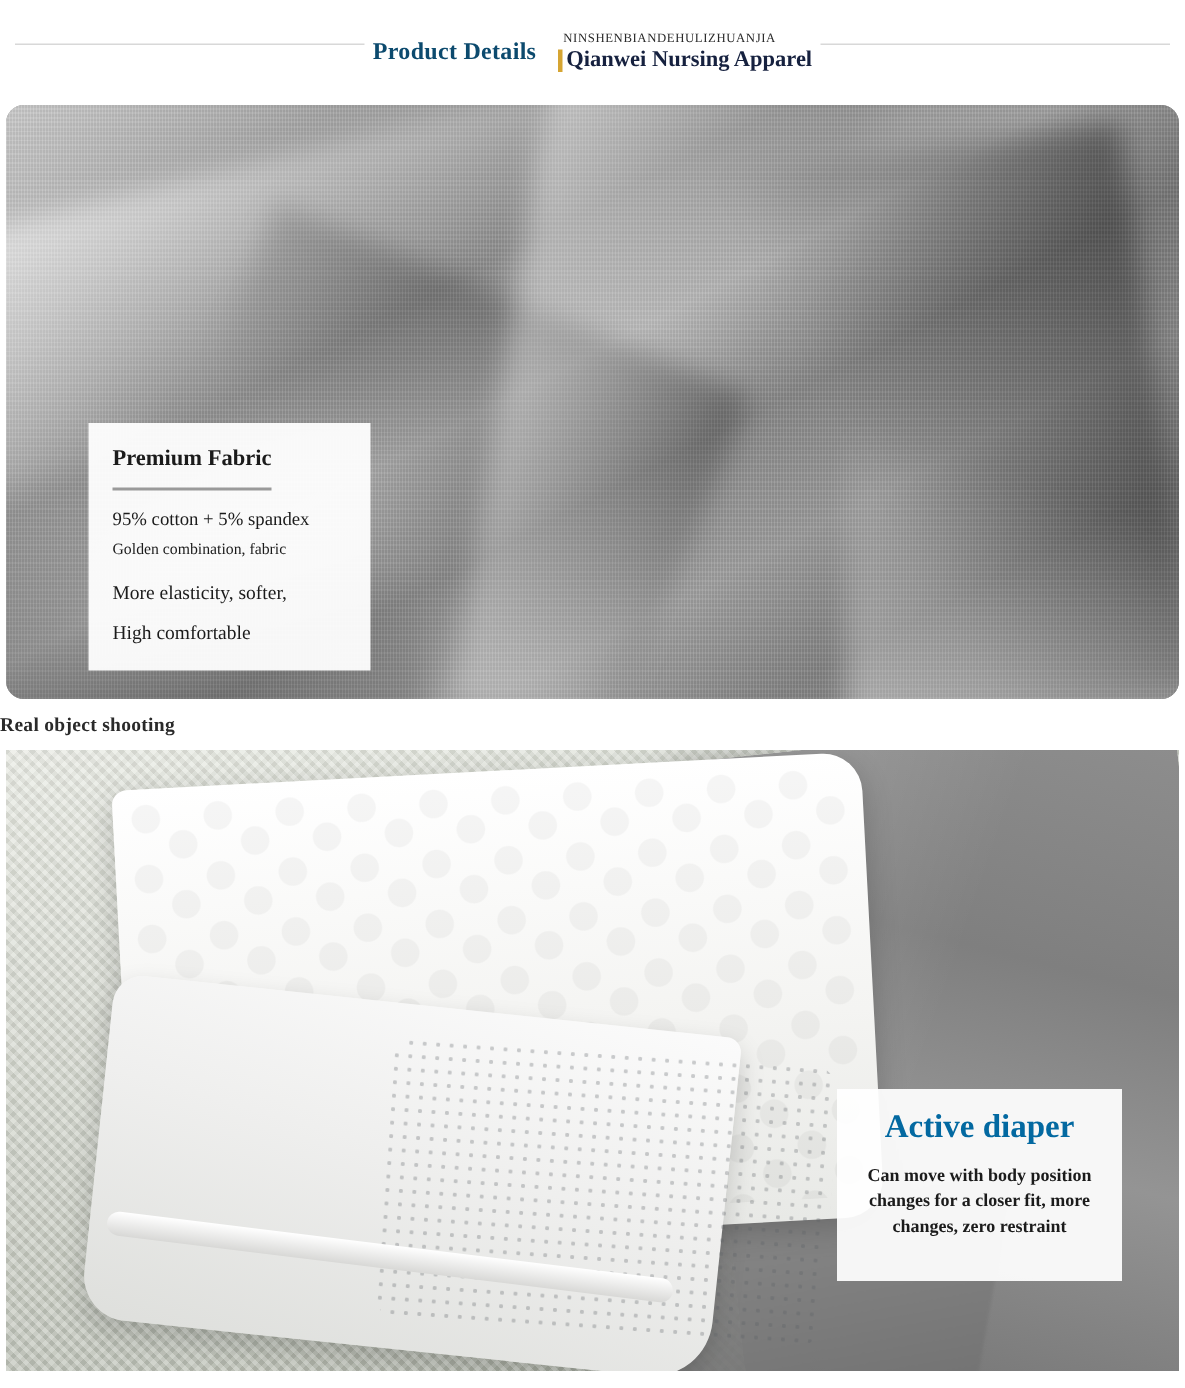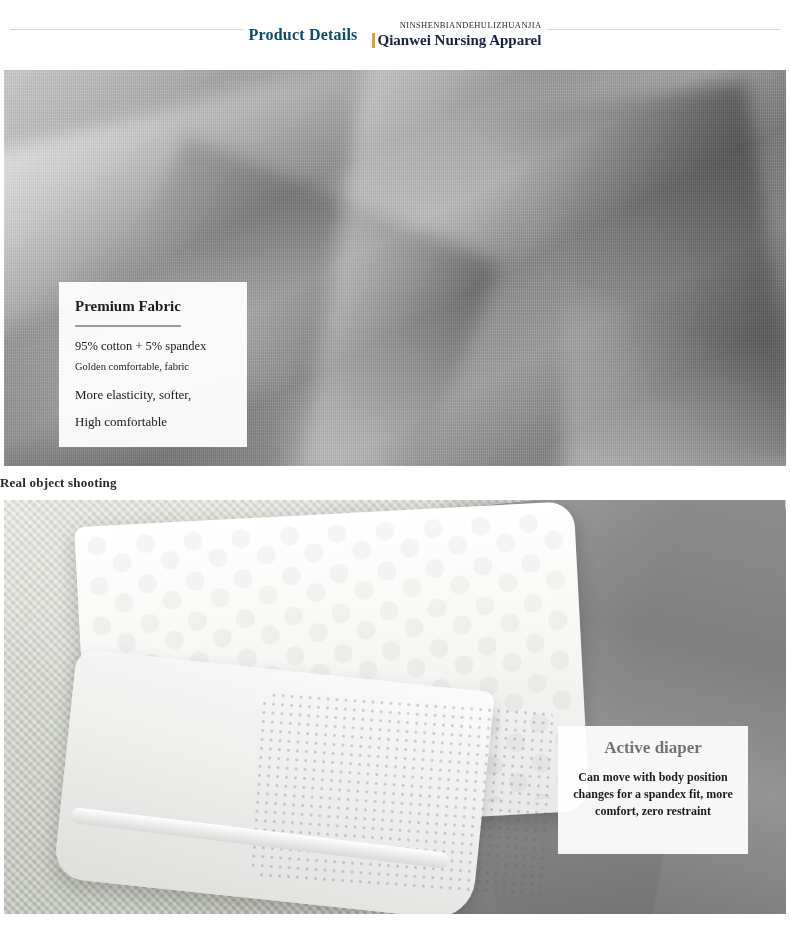--- a/index.html
+++ b/index.html
@@ -61,21 +61,20 @@
     padding-top: 8px;
     padding-right: 14px;
     white-space: nowrap;
     text-align: right;
   }
   .brand-block {
     display: flex;
     flex-direction: column;
     justify-content: flex-start;
     padding-top: 2px;
-    text-align: right;
   }
   .brand-pinyin {
     font-family: "Liberation Serif", serif;
     font-size: 8.5px;
     letter-spacing: 0.4px;
     color: #2b2b2b;
     white-space: nowrap;
     padding-left: 4px;
   }
   .brand-name-row {
@@ -99,20 +98,21 @@
   }
 
   
   .photo1 {
     position: relative;
     left: 4px;
     width: 782px;
     height: 396px;
     overflow: hidden;
     background: #9a9a9a;
+    border-radius: 12px;
   }
   .fabric-bg {
     position: absolute;
     inset: 0;
     background:
       linear-gradient(118deg, rgba(255,255,255,0.30) 0%, rgba(255,255,255,0) 22%),
       linear-gradient(300deg, rgba(0,0,0,0.30) 0%, rgba(0,0,0,0) 40%),
       linear-gradient(152deg, #b4b4b4 0%, #a2a2a2 18%, #8e8e8e 34%, #adadad 46%,
                       #8a8a8a 58%, #a6a6a6 70%, #939393 82%, #b0b0b0 100%);
   }
@@ -318,22 +318,22 @@
     width: 190px;
     height: 128px;
     background: rgba(255,255,255,0.93);
     box-sizing: border-box;
     padding: 12px 10px 0 10px;
     text-align: center;
   }
   .callout2-title {
     font-family: "Liberation Serif", serif;
     font-weight: bold;
-    font-size: 17px;
-    color: #737373;
+    font-size: 22px;
+    color: #0369a1;
     margin-bottom: 11px;
   }
   .callout2-body {
     font-family: "Liberation Serif", serif;
     font-weight: bold;
     font-size: 12px;
     color: #1b1b1b;
     line-height: 1.42;
   }
 
@@ -370,21 +370,21 @@
     <div class="fold fold-b"></div>
     <div class="fold fold-c"></div>
     <div class="fold fold-d"></div>
     <div class="fold fold-e"></div>
     <div class="fold fold-f"></div>
 
     <div class="callout1">
       <div class="callout1-title">Premium Fabric</div>
       <div class="callout1-rule"></div>
       <div class="callout1-line c1-l1">95% cotton + 5% spandex</div>
-      <div class="callout1-line c1-l2">Golden comfortable, fabric</div>
+      <div class="callout1-line c1-l2">Golden combination, fabric</div>
       <div class="callout1-line c1-l3">More elasticity, softer,</div>
       <div class="callout1-line c1-l4">High comfortable</div>
     </div>
   </div>
 
   <div class="caption-strip">
     <div class="caption-text">Real object shooting</div>
   </div>
 
   <div class="photo2">
@@ -394,18 +394,18 @@
     <div class="grey-garment-2"></div>
     <div class="white-pad">
       <div class="quilt"></div>
     </div>
     <div class="white-pad-fold"></div>
     <div class="mesh"></div>
     <div class="pad-edge"></div>
 
     <div class="callout2">
       <div class="callout2-title">Active diaper</div>
-      <div class="callout2-body">Can move with body position changes for a spandex fit, more comfort, zero restraint</div>
+      <div class="callout2-body">Can move with body position changes for a closer fit, more changes, zero restraint</div>
     </div>
   </div>
 
   <div class="bottom-pad"></div>
 </div>
 
 </body></html>

